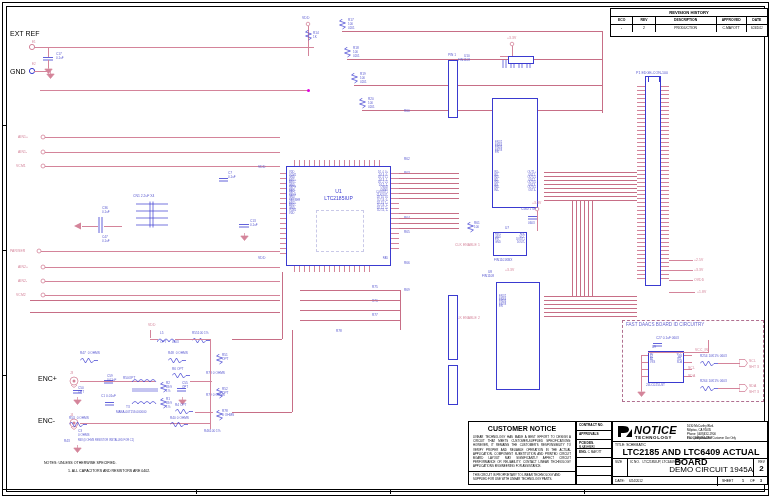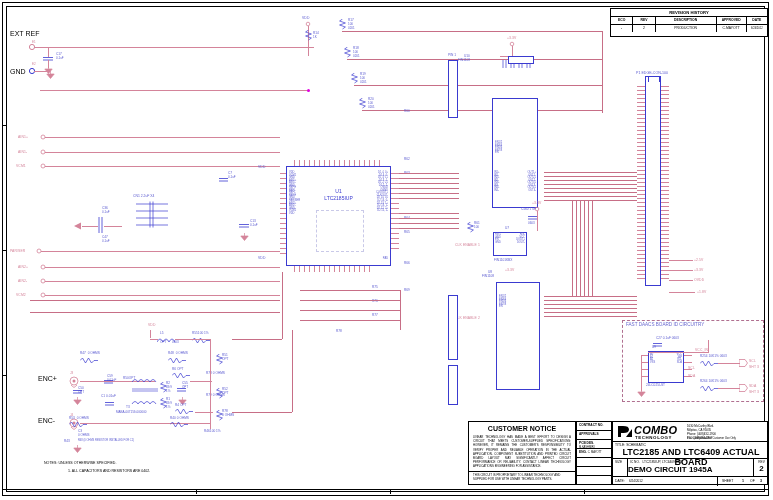--- a/index.html
+++ b/index.html
@@ -55,21 +55,21 @@
   .notice-title{text-align:center;font-weight:bold;font-size:7px;margin-top:3px;}
   .notice-body{font-size:2.9px;line-height:1.45;padding:3px 4px 0 4px;text-align:justify;color:#000;}
   .notice-foot{position:absolute;left:0;right:0;bottom:0;border-top:1px solid #000;font-size:2.9px;line-height:1.35;padding:2px 4px;box-sizing:border-box;}
 
   .approvals{position:absolute;border:1px solid #000;box-sizing:border-box;background:#fff;}
   .appr-row{border-bottom:1px solid #000;box-sizing:border-box;font-size:3.2px;padding:1px 2px;font-weight:bold;}
   .appr-row span.sm{font-weight:normal;font-size:2.6px;}
   .logo-lt{position:absolute;font-weight:bold;font-style:italic;}
   .addr{position:absolute;font-size:2.9px;line-height:1.4;color:#000;white-space:pre-line;}
   .tb-big{font-size:9px;font-weight:bold;text-align:center;}
-  .tb-mid{font-size:8px;font-weight:bold;text-align:left;}
+  .tb-mid{font-size:8px;font-weight:normal;text-align:right;}
   .notes{position:absolute;font-size:3.6px;color:#000;line-height:1.7;}
   .tick{position:absolute;background:#000;}
 </style>
 </head>
 <body>
 
 <div id="sheet">
 
   <div class="border-outer"></div>
   <div class="border-inner"></div>
@@ -888,21 +888,21 @@
     <div class="appr-row" style="height:9px;border-bottom:none;"></div>
   </div>
 
   <div class="tb" style="left:612px;top:421px;width:156px;height:64px;">
 
     <div style="position:absolute;left:0;top:0;width:156px;height:20px;border-bottom:1px solid #000;box-sizing:border-box;">
       <svg style="position:absolute;left:4px;top:3px;" width="16" height="14" viewBox="0 0 16 14">
         <path d="M1 12 L1 1 L6 1 C10 1 12 2 12 4.5 C12 7 10 8 6.5 8 L4 8 L4 12 Z" fill="#000"></path>
         <path d="M9 12 L15 4 L15 12 Z" fill="#000"></path>
       </svg>
-      <div class="logo-lt" style="left:21px;top:2px;font-size:11px;letter-spacing:0.2px;">COMBO</div>
+      <div class="logo-lt" style="left:21px;top:2px;font-size:11px;letter-spacing:0.2px;">NOTICE</div>
       <div style="position:absolute;left:22px;top:13px;font-size:4.4px;letter-spacing:0.6px;font-weight:bold;">TECHNOLOGY</div>
       <div class="addr" style="left:74px;top:2px;">1630 McCarthy Blvd.
 Milpitas, CA 95035
 Phone: (408)432-1900
 Fax: (408)434-0507</div>
       <div style="position:absolute;left:74px;top:15px;font-size:2.7px;">LTC Confidential-For Customer Use Only</div>
     </div>
 
     <div style="position:absolute;left:0;top:20px;width:156px;height:17px;border-bottom:1px solid #000;box-sizing:border-box;">
       <div style="position:absolute;left:2px;top:0.5px;font-size:3.4px;"><span>TITLE:</span> <span>SCHEMATIC</span></div>

